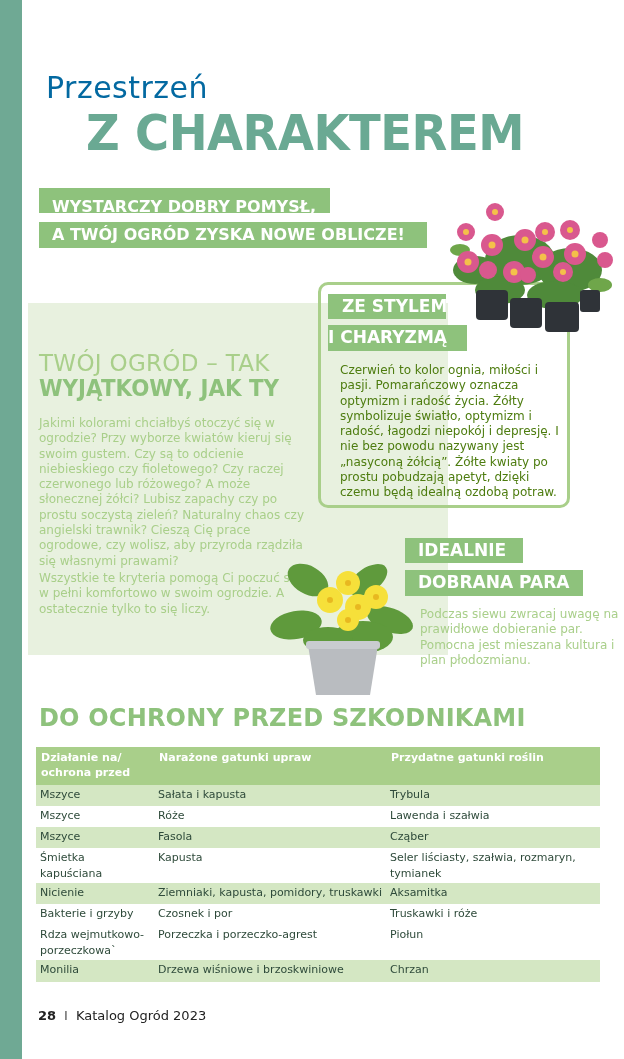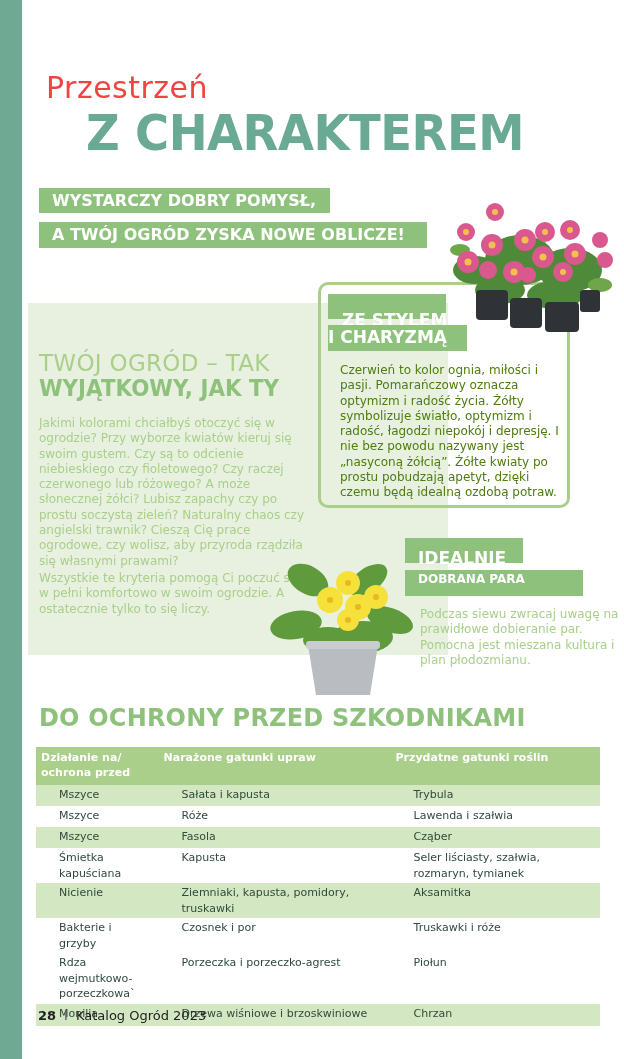--- a/index.html
+++ b/index.html
@@ -1,51 +1,51 @@
 <!DOCTYPE html>
 <html><head>
 <meta charset="utf-8">
 <style>
   * { box-sizing: border-box; margin: 0; padding: 0; }
   html, body { width: 624px; height: 1059px; background: #ffffff; overflow: hidden; }
   body { position: relative; font-family: "DejaVu Sans", sans-serif; }
 
   .side-bar { position: absolute; left: 0; top: 0; width: 22px; height: 1059px; background: #6fa994; }
 
-  .title-small { position: absolute; left: 46px; top: 70px; font-size: 30px; color: #ef4444; font-family: "DejaVu Sans", sans-serif; letter-spacing: 0.5px; }
+  .title-small { position: absolute; left: 46px; top: 70px; font-size: 30px; color: #0369a1; font-family: "DejaVu Sans", sans-serif; letter-spacing: 0.5px; }
   .title-big { position: absolute; left: 86px; top: 104px; font-size: 50px; font-weight: bold; color: #6aa993; font-family: "DejaVu Sans", sans-serif; letter-spacing: -0.5px; transform: scaleX(0.93); transform-origin: left; }
 
   .banner { position: absolute; background: #8ec27c; color: #ffffff; font-weight: bold; font-family: "DejaVu Sans", sans-serif; white-space: nowrap; }
-  .banner1 { left: 39px; top: 188px; height: 25px; width: 291px; font-size: 16px; padding: 3px 0 0 13px; }
+  .banner1 { left: 39px; top: 188px; height: 25px; width: 291px; font-size: 16px; padding: 9px 0 0 13px; }
   .banner2 { left: 39px; top: 222px; height: 26px; width: 388px; font-size: 16px; padding: 3px 0 0 13px; }
 
   .light-panel { position: absolute; left: 28px; top: 303px; width: 420px; height: 352px; background: #e8f1df; }
 
   .box { position: absolute; left: 318px; top: 282px; width: 252px; height: 226px; border: 3px solid #a9cf8a; border-radius: 10px; }
-  .banner-ze1 { left: 328px; top: 294px; height: 25px; width: 118px; font-size: 17px; padding: 16px 0 0 14px; }
+  .banner-ze1 { left: 328px; top: 294px; height: 25px; width: 118px; font-size: 17px; padding: 2px 0 0 14px; }
   .banner-ze2 { left: 328px; top: 325px; height: 26px; width: 139px; font-size: 17px; padding: 2px 0 0 0; }
   .box-text { position: absolute; left: 340px; top: 363px; width: 232px; font-size: 12px; line-height: 15.3px; color: #4d7c0f; font-family: "DejaVu Sans", sans-serif; }
 
   .h-twoj1 { position: absolute; left: 39px; top: 350px; font-size: 23px; color: #a9cf8a; letter-spacing: 0.3px; }
   .h-twoj2 { position: absolute; left: 39px; top: 375px; font-size: 23px; font-weight: bold; color: #8ec27c; transform: scaleX(0.93); transform-origin: left; white-space: nowrap; }
   .p1 { position: absolute; left: 39px; top: 416px; width: 270px; font-size: 12px; line-height: 15.3px; color: #a9cf8a; }
   .p2 { position: absolute; left: 39px; top: 571px; width: 270px; font-size: 12px; line-height: 15.3px; color: #a9cf8a; }
 
-  .banner-id1 { left: 405px; top: 538px; height: 25px; width: 118px; font-size: 17px; padding: 10px 0 0 13px; }
-  .banner-id2 { left: 405px; top: 570px; height: 26px; width: 178px; font-size: 12px; padding: 2px 0 0 13px; }
+  .banner-id1 { left: 405px; top: 538px; height: 25px; width: 118px; font-size: 17px; padding: 2px 0 0 13px; }
+  .banner-id2 { left: 405px; top: 570px; height: 26px; width: 178px; font-size: 17px; padding: 2px 0 0 13px; }
   .id-text { position: absolute; left: 420px; top: 607px; width: 204px; font-size: 12px; line-height: 15.3px; color: #a9cf8a; }
 
   .flower-pink { position: absolute; left: 440px; top: 190px; width: 175px; height: 145px; }
   .flower-yellow { position: absolute; left: 268px; top: 555px; width: 148px; height: 145px; }
 
   .h-ochrona { position: absolute; left: 39px; top: 703px; font-size: 25px; font-weight: bold; color: #8ec27c; letter-spacing: 0.2px; white-space: nowrap; transform: scaleX(0.96); transform-origin: left; }
 
   table.pests { position: absolute; left: 36px; top: 741px; width: 564px; border-collapse: collapse; font-family: "DejaVu Sans", sans-serif; font-size: 11px; color: #2e4a3a; margin-top: 6px; }
   table.pests th { background: #a9cf8a; color: #ffffff; font-weight: bold; text-align: left; vertical-align: top; padding: 3px 5px 2px 5px; line-height: 15px; font-size: 11px; height: 38px; }
-  table.pests td { text-align: left; vertical-align: top; padding: 2px 23px; line-height: 15.5px; height: 21px; }
+  table.pests td { text-align: left; vertical-align: top; padding: 2px 4px; line-height: 15.5px; height: 21px; }
   table.pests tr.alt td { background: #d4e7c3; }
   table.pests tr.plain td { background: #ffffff; }
   table.pests td.c1, table.pests th.c1 { width: 118px; }
   table.pests td.c2, table.pests th.c2 { width: 232px; }
   table.pests tbody tr:last-child td { border-bottom: 2px solid #d4e7c3; }
 
   .footer { position: absolute; left: 38px; top: 1008px; font-size: 13px; color: #222; white-space: nowrap; }
   .footer .page { font-weight: bold; }
   .footer .sep { color: #555; margin: 0 8px; }
 </style>

